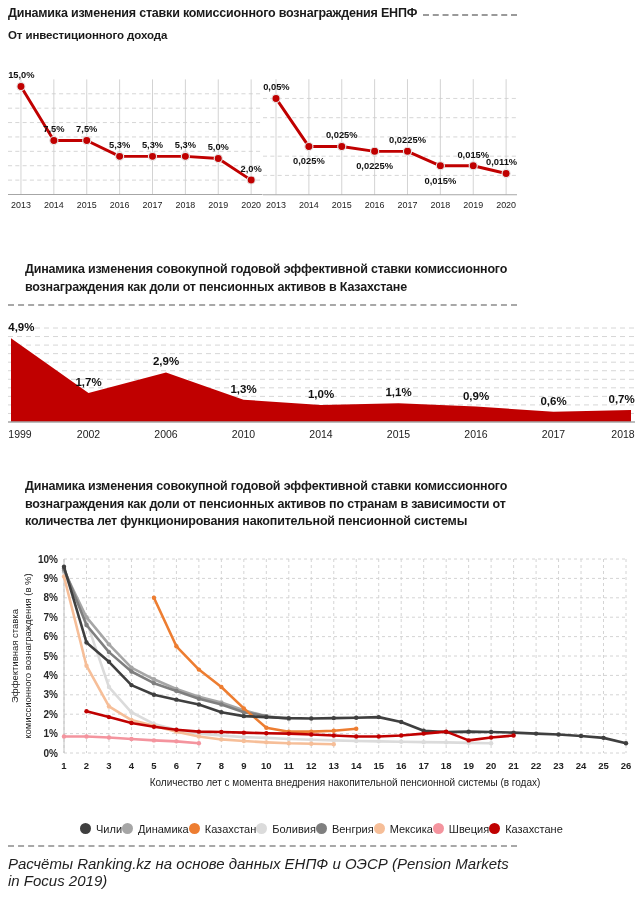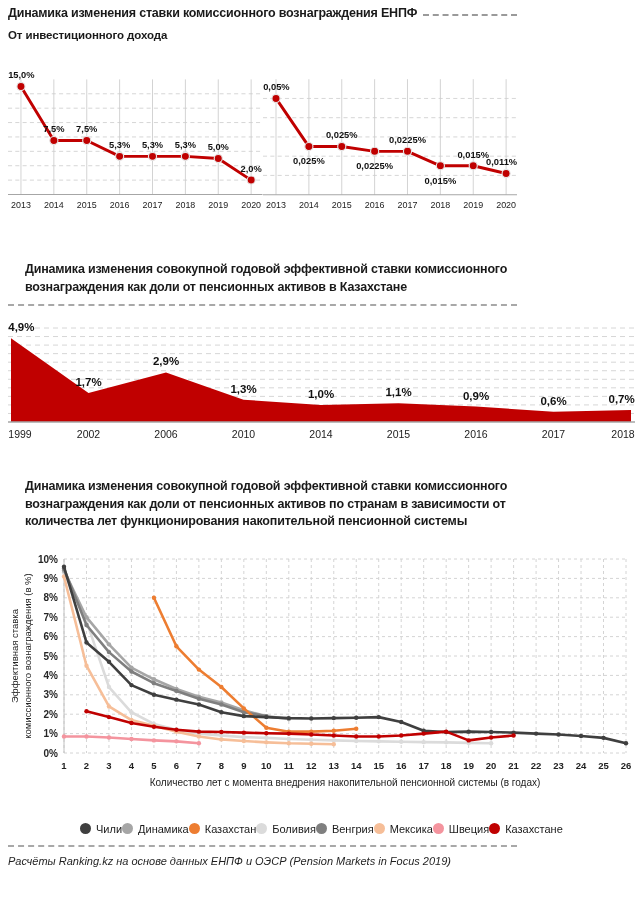--- a/index.html
+++ b/index.html
@@ -20,21 +20,21 @@
   .dashed-sep.kz-sep{margin-top:8px;}
   .dashed-sep.footer-sep{margin-top:10px;}
   .chart-host.area{width:627px;height:140px;margin-top:6px;}
   .chart-host.area svg{width:100%;height:100%;display:block;}
   .chart-host.big{width:635px;height:258px;margin-top:20px;margin-left:-4px;}
   .chart-host.big svg{width:100%;height:100%;display:block;}
   svg{font-family:"Liberation Sans",sans-serif;}
   .legend{display:flex;justify-content:space-between;align-items:center;margin-top:14px;padding-left:72px;}
   .legend-item{display:flex;align-items:center;gap:5px;font-size:11px;white-space:nowrap;}
   .legend-dot{width:11px;height:11px;border-radius:50%;flex:0 0 auto;}
-  .footer{font-style:italic;font-size:11px;margin-top:8px;color:#1f1f1f;}
+  .footer{font-style:italic;font-size:15px;margin-top:8px;color:#1f1f1f;}
 </style>
 </head>
 <body>
 
 <div class="page">
 
   <div class="header">
     <span class="title">Динамика изменения ставки комиссионного вознаграждения ЕНПФ</span>
     <span class="dash-fill"></span>
   </div>

